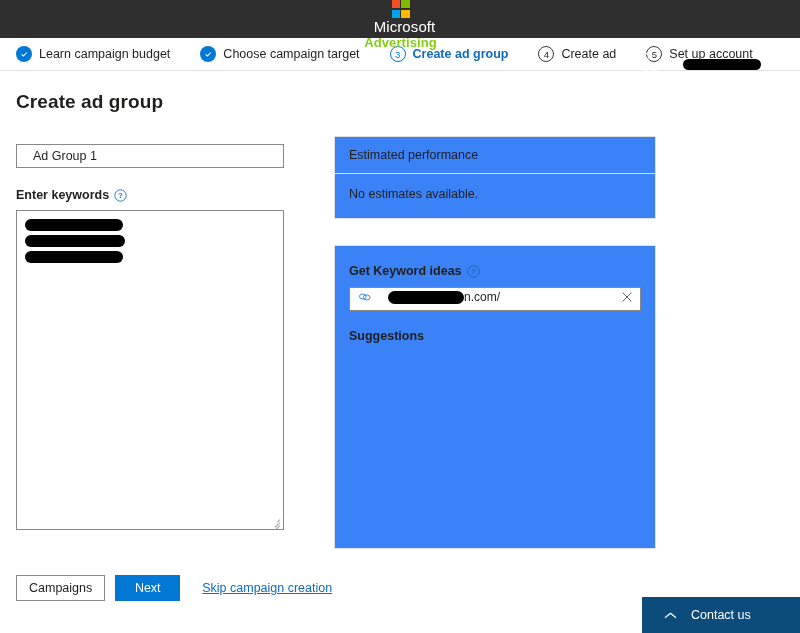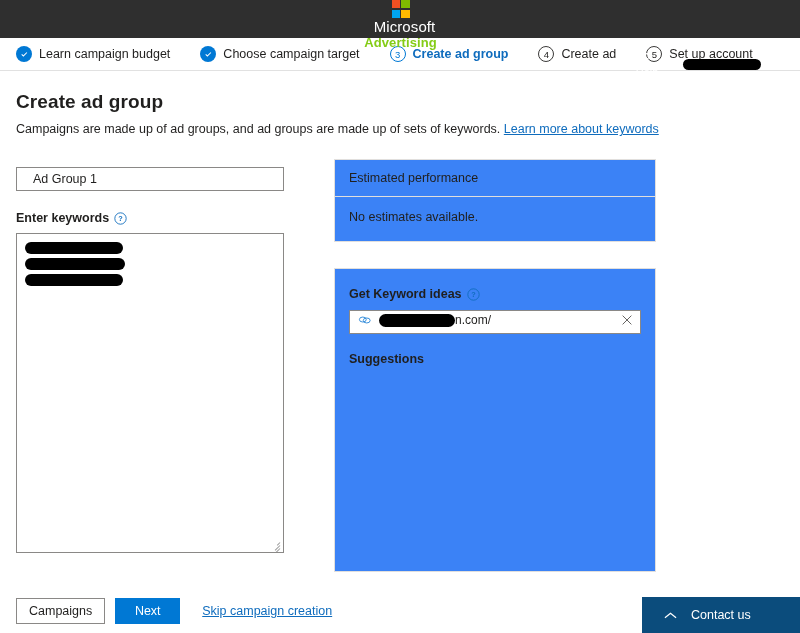--- a/index.html
+++ b/index.html
@@ -262,21 +262,21 @@
     align-items: center;
     gap: 5px;
   }
   .url-input {
     margin-top: 9px;
     height: 24px;
     border: 1px solid #8a8886;
     display: flex;
     align-items: center;
     padding: 0 6px 4px 8px;
-    gap: 7px;
+    gap: 16px;
     background: #ffffff;
   }
   .url-value {
     flex: 1 1 auto;
     font-size: 12px;
     color: #201f1e;
     display: flex;
     align-items: center;
     overflow: hidden;
     white-space: nowrap;
@@ -422,24 +422,20 @@
     <span class="step-circle todo">5</span>
     <span class="step-label">Set up account</span>
   </div>
 
 </div>
 
 <div class="page">
 
   <div class="page-title">Create ad group</div>
 
-  <div class="page-sub">
-    <span>Campaigns are made up of ad groups, and ad groups are made up of sets of keywords.</span>
-    <span class="inline-link">Learn more about keywords</span>
-  </div>
 
   <div class="columns">
 
     <div class="col-left">
 
       <input class="text-input" type="text" value="Ad Group 1" style="">
 
       <div class="keywords-wrap">
         <div class="field-label">
           <span>Enter keywords</span>

